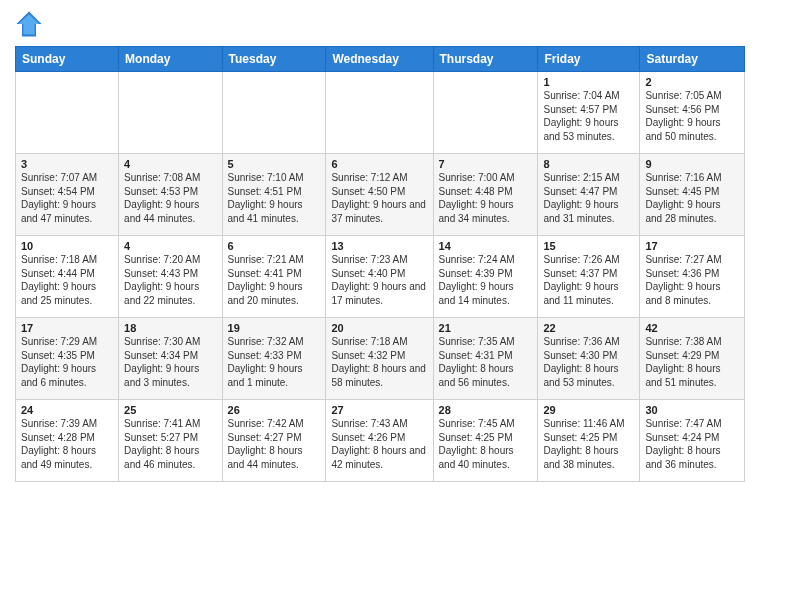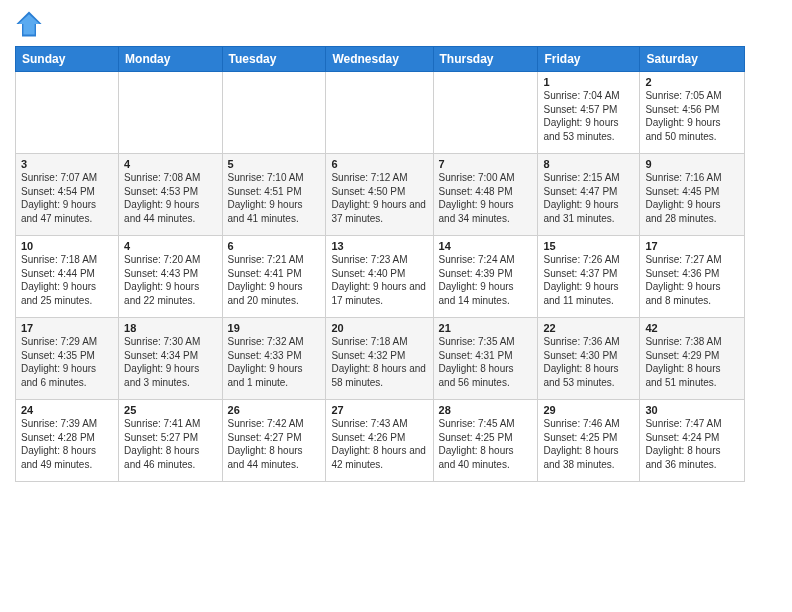--- a/index.html
+++ b/index.html
@@ -306,21 +306,21 @@
 Daylight: 8 hours and 42 minutes.</div>
           </td>
           <td>
             <span class="day-num">28</span>
             <div class="day-info">Sunrise: 7:45 AM
 Sunset: 4:25 PM
 Daylight: 8 hours and 40 minutes.</div>
           </td>
           <td>
             <span class="day-num">29</span>
-            <div class="day-info">Sunrise: 7:46 AM
+            <div class="day-info">Sunrise: 11:46 AM
 Sunset: 4:25 PM
 Daylight: 8 hours and 38 minutes.</div>
           </td>
           <td>
             <span class="day-num">30</span>
             <div class="day-info">Sunrise: 7:47 AM
 Sunset: 4:24 PM
 Daylight: 8 hours and 36 minutes.</div>
           </td>
         </tr>

